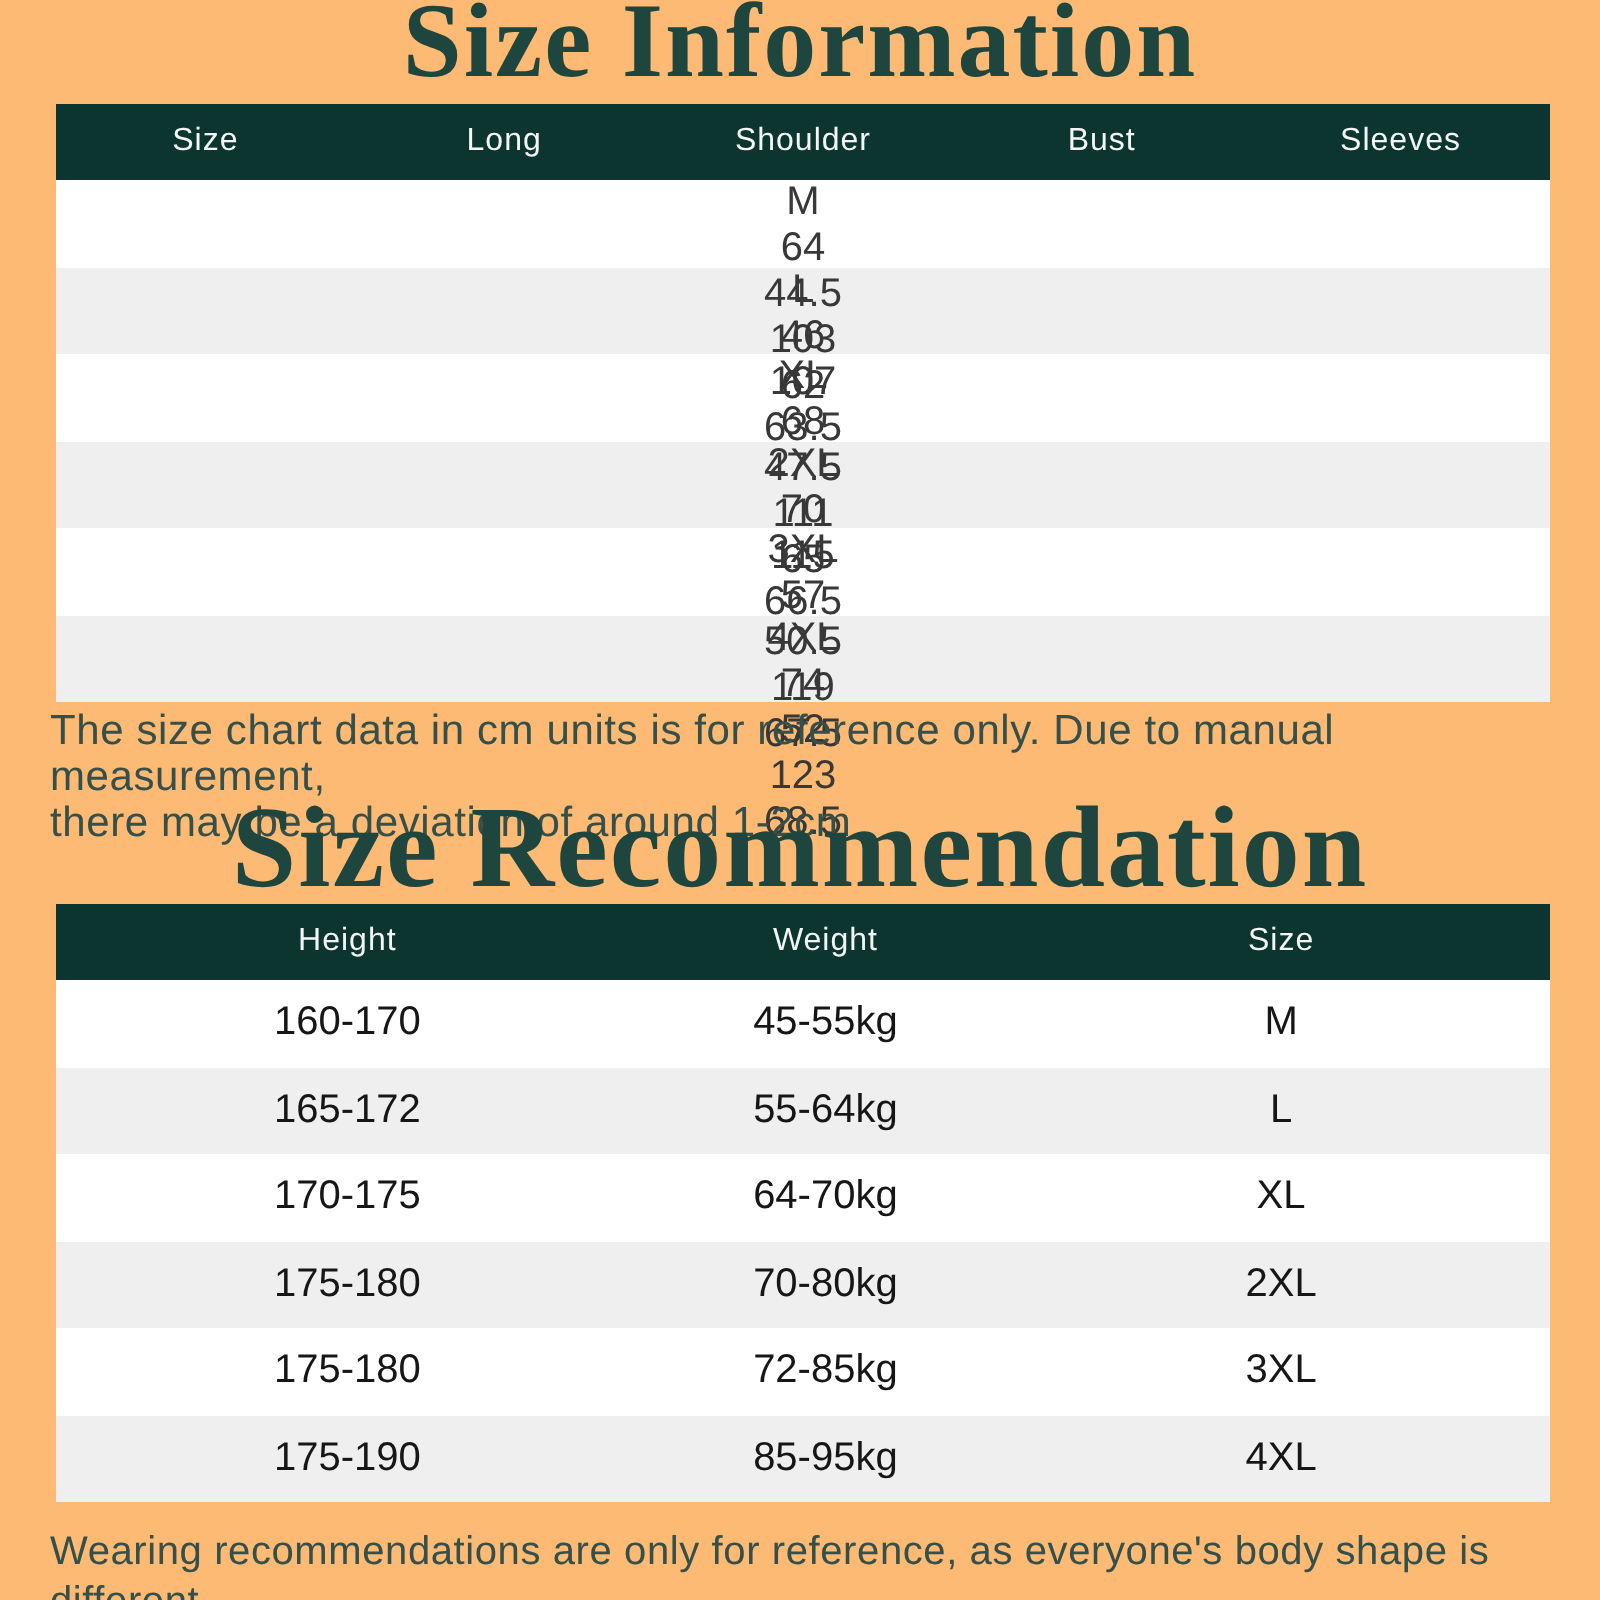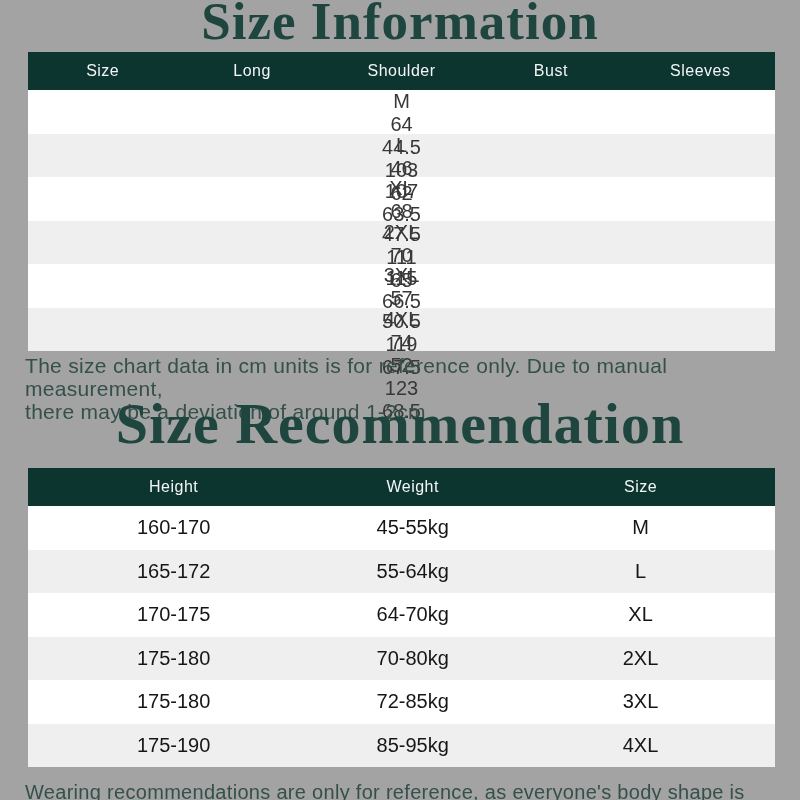--- a/index.html
+++ b/index.html
@@ -4,21 +4,21 @@
 <style>
   html, body {
     margin: 0;
     padding: 0;
     background: #ffffff;
   }
   .page {
     position: relative;
     width: 800px;
     height: 800px;
-    background: #a3a3a3;
+    background: #fdba74;
     overflow: hidden;
     font-family: "Liberation Sans", sans-serif;
   }
   .title {
     margin: 0;
     text-align: center;
     font-family: "Liberation Serif", serif;
     font-weight: 600;
     color: #1e463e;
     letter-spacing: 1px;
@@ -31,21 +31,21 @@
   .title-2 {
     margin-top: -6px;
     font-size: 58px;
     line-height: 56px;
   }
   .tbl {
     width: 747px;
     margin-left: 28px;
   }
   .tbl-1 { margin-top: 3px; }
-  .tbl-2 { margin-top: 16px; }
+  .tbl-2 { margin-top: 0px; }
   .hdr {
     display: grid;
     height: 38px;
     align-items: center;
     background: #0c352f;
     color: #f3f6f5;
     font-size: 16px;
     letter-spacing: 0.5px;
   }
   .grid-5 { grid-template-columns: 20% 20% 20% 20% 20%; }

